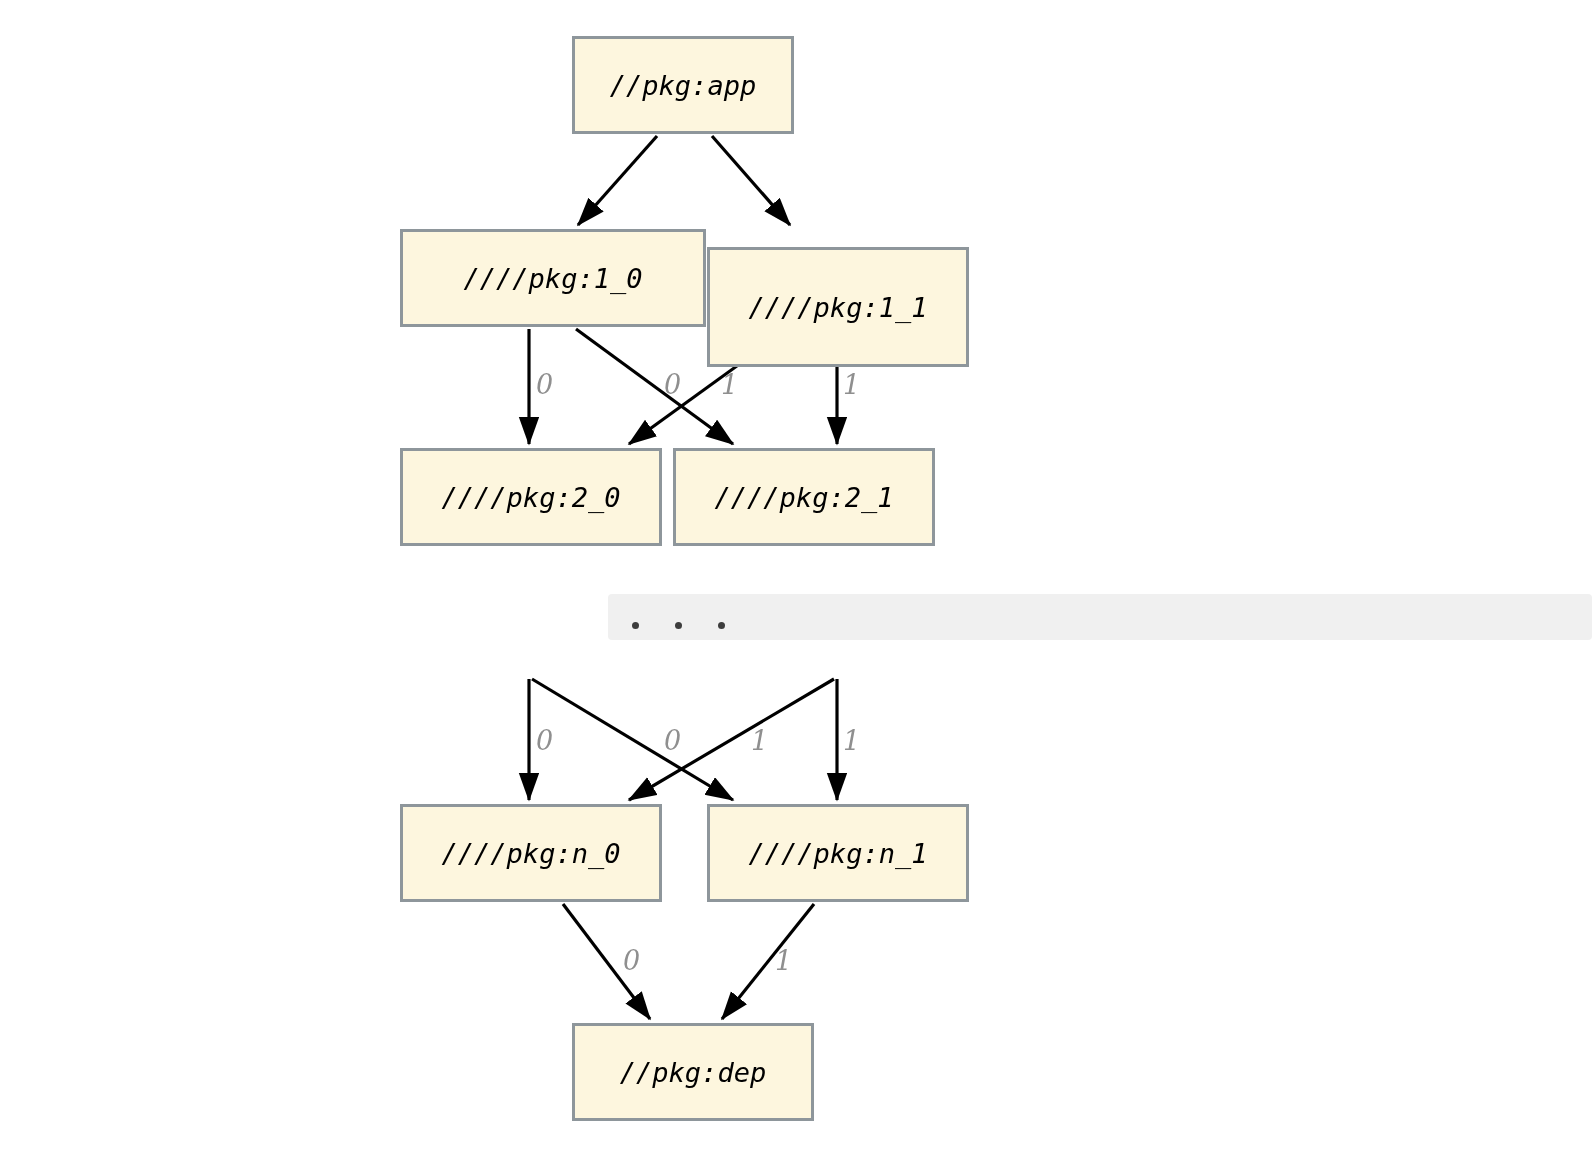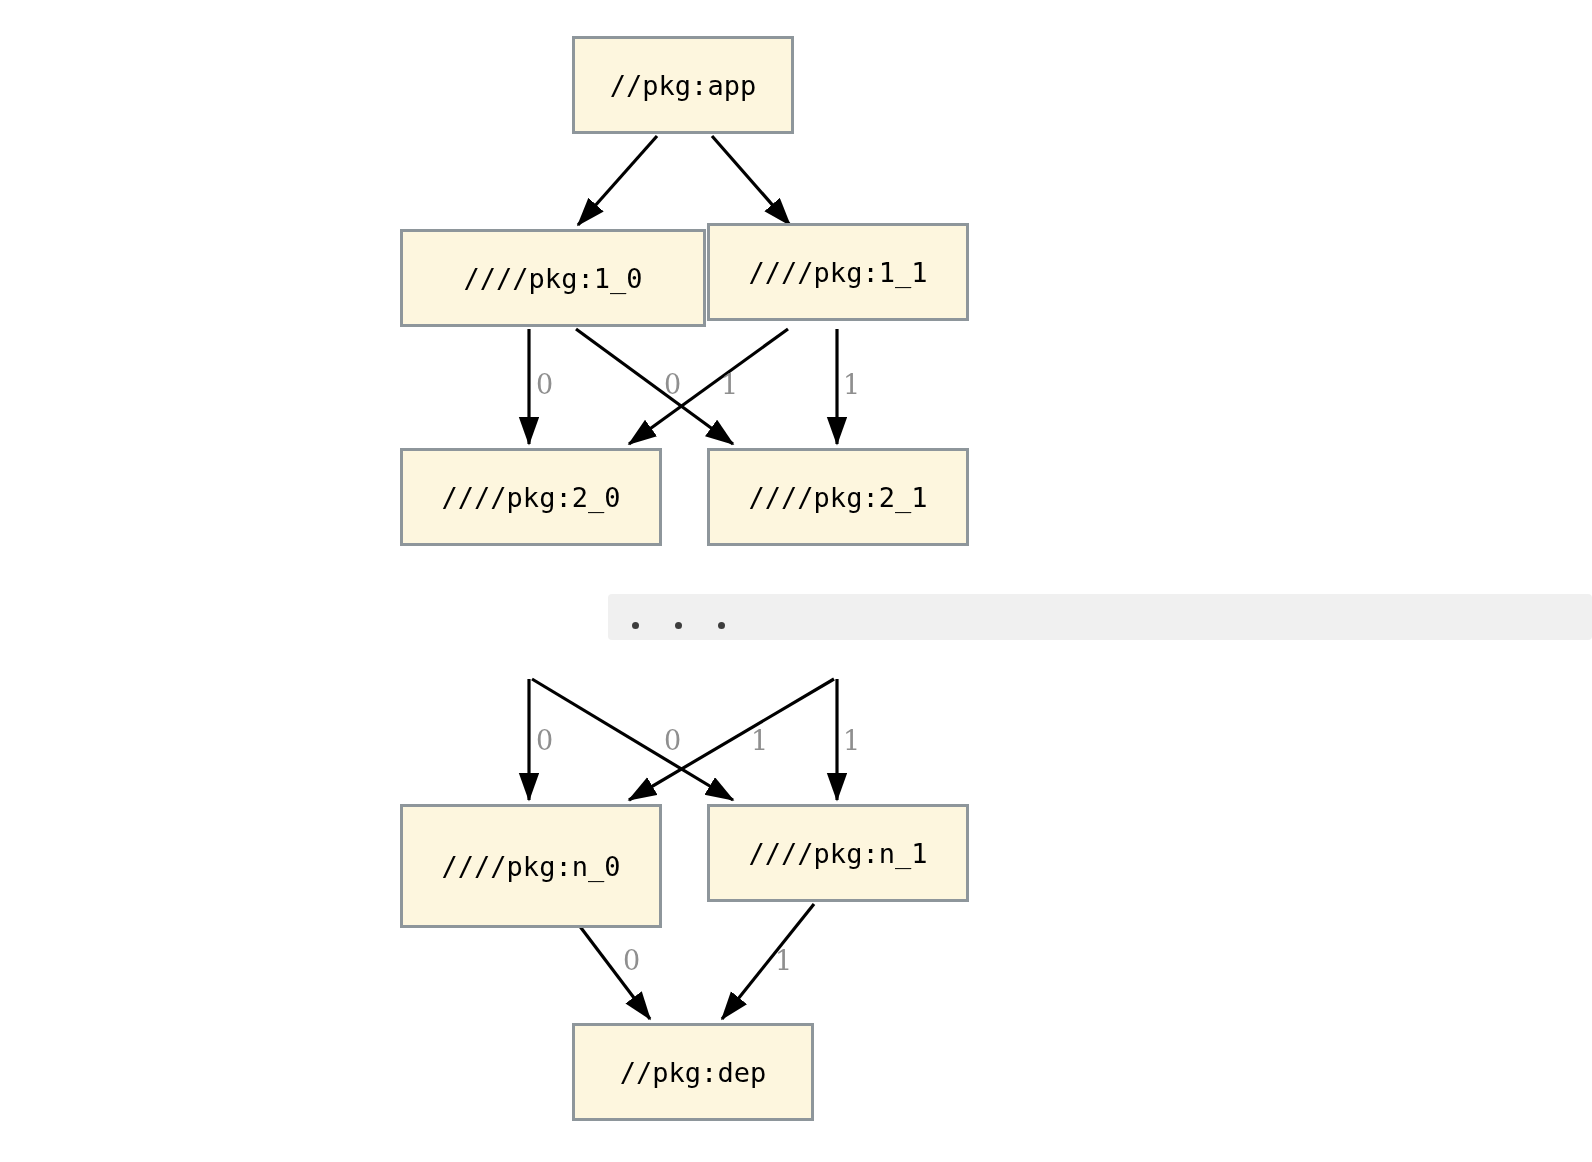--- a/index.html
+++ b/index.html
@@ -11,20 +11,21 @@
     width: 1592px;
     height: 1162px;
     overflow: hidden;
     font-family: "DejaVu Sans Mono", "Liberation Mono", monospace;
   }
   #graph-root {
     position: relative;
     width: 1592px;
     height: 1162px;
     background: #ffffff;
+    font-style: italic;
   }
   #edge-layer {
     position: absolute;
     left: 0;
     top: 0;
     width: 1592px;
     height: 1162px;
   }
   .node {
     position: absolute;
@@ -95,30 +96,30 @@
       </g>
   </svg>
 
   <div id="node-layer">
       <div class="node" style="left: 572px; top: 36px; width: 222px; height: 98px;">
         <span class="node-label">//pkg:app</span>
       </div>
       <div class="node" style="left: 400px; top: 229px; width: 306px; height: 98px;">
         <span class="node-label">////pkg:1_0</span>
       </div>
-      <div class="node" style="left: 707px; top: 223px; width: 262px; height: 98px;">
+      <div class="node" style="left: 707px; top: 247px; width: 262px; height: 120px;">
         <span class="node-label">////pkg:1_1</span>
       </div>
       <div class="node" style="left: 400px; top: 448px; width: 262px; height: 98px; text-align: right;">
         <span class="node-label">////pkg:2_0</span>
       </div>
-      <div class="node" style="left: 707px; top: 448px; width: 262px; height: 98px;">
+      <div class="node" style="left: 673px; top: 448px; width: 262px; height: 98px;">
         <span class="node-label">////pkg:2_1</span>
       </div>
-      <div class="node" style="left: 400px; top: 804px; width: 262px; height: 124px;">
+      <div class="node" style="left: 400px; top: 804px; width: 262px; height: 98px;">
         <span class="node-label">////pkg:n_0</span>
       </div>
       <div class="node" style="left: 707px; top: 804px; width: 262px; height: 98px;">
         <span class="node-label">////pkg:n_1</span>
       </div>
       <div class="node" style="left: 572px; top: 1023px; width: 242px; height: 98px;">
         <span class="node-label">//pkg:dep</span>
       </div>
     </div>
   <div id="edge-label-layer">

